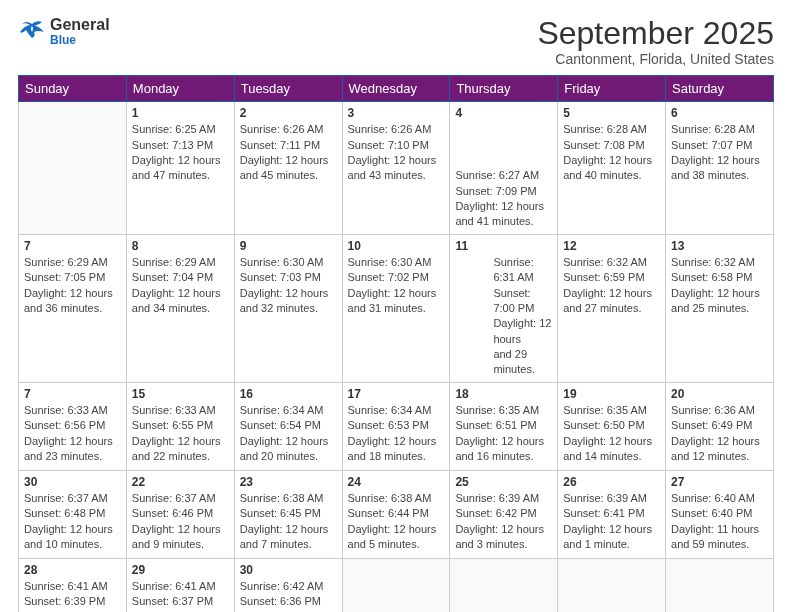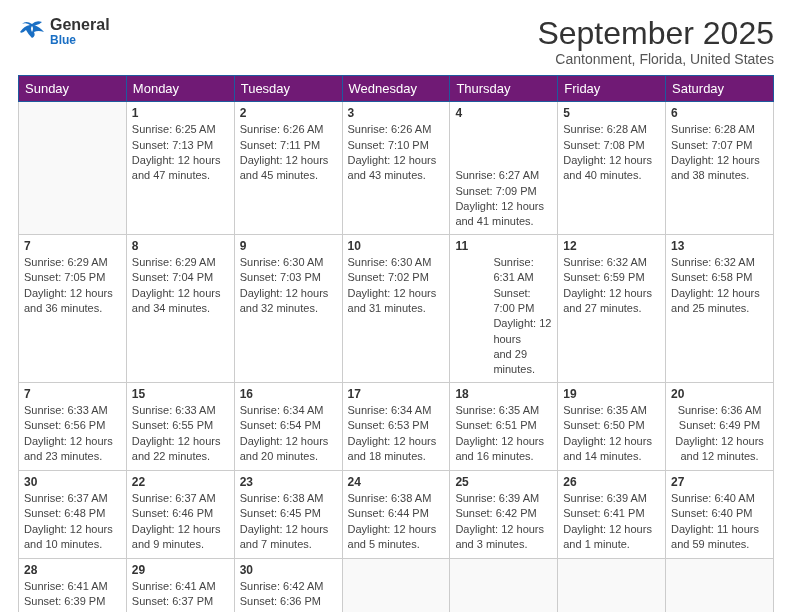--- a/index.html
+++ b/index.html
@@ -256,21 +256,21 @@
           </td>
           <td>
             <div class="day-number">19</div>
             <div class="day-info" style="white-space: pre-line;">Sunrise: 6:35 AM
 Sunset: 6:50 PM
 Daylight: 12 hours
 and 14 minutes.</div>
           </td>
           <td>
             <div class="day-number">20</div>
-            <div class="day-info" style="white-space: pre-line; text-align: center;">Sunrise: 6:36 AM
+            <div class="day-info" style="white-space: pre-line;">Sunrise: 6:36 AM
 Sunset: 6:49 PM
 Daylight: 12 hours
 and 12 minutes.</div>
           </td>
         </tr>
         <tr>
           <td>
             <div class="day-number">30</div>
             <div class="day-info" style="white-space: pre-line;">Sunrise: 6:37 AM
 Sunset: 6:48 PM

